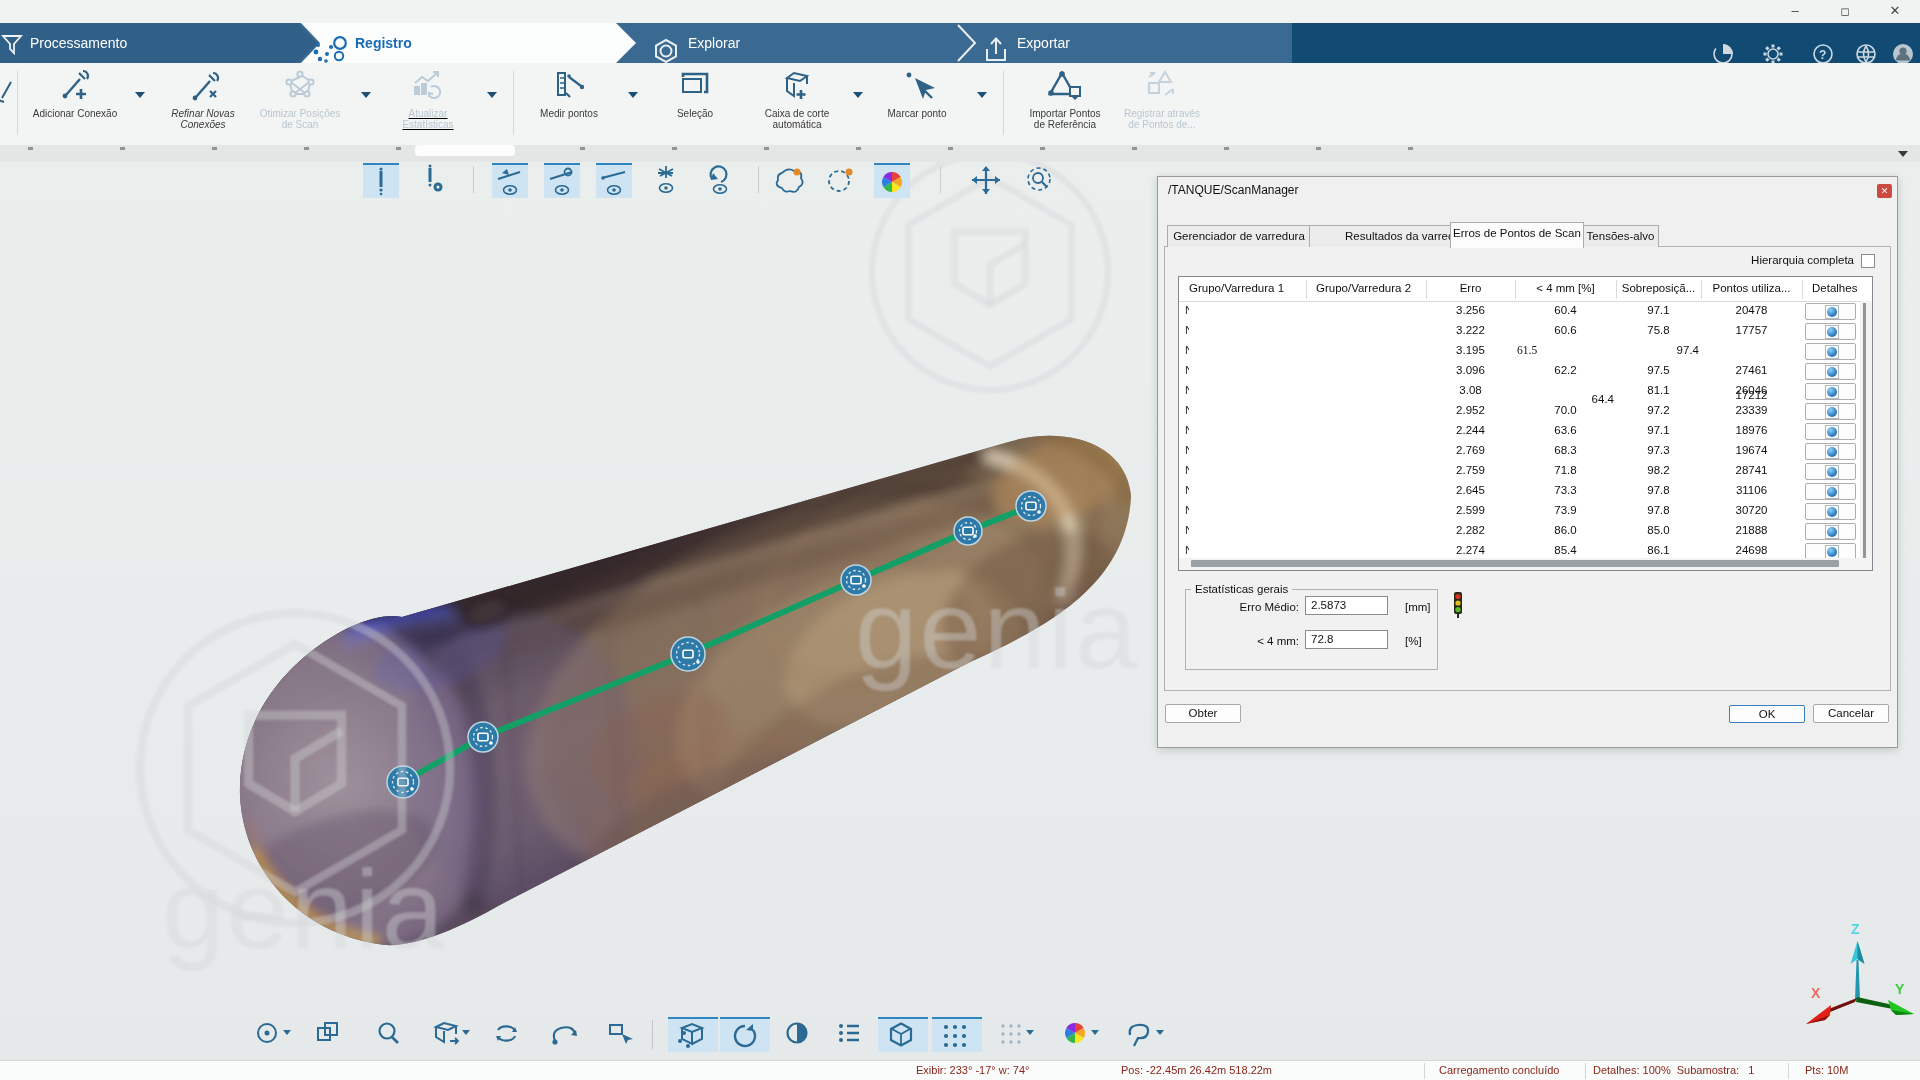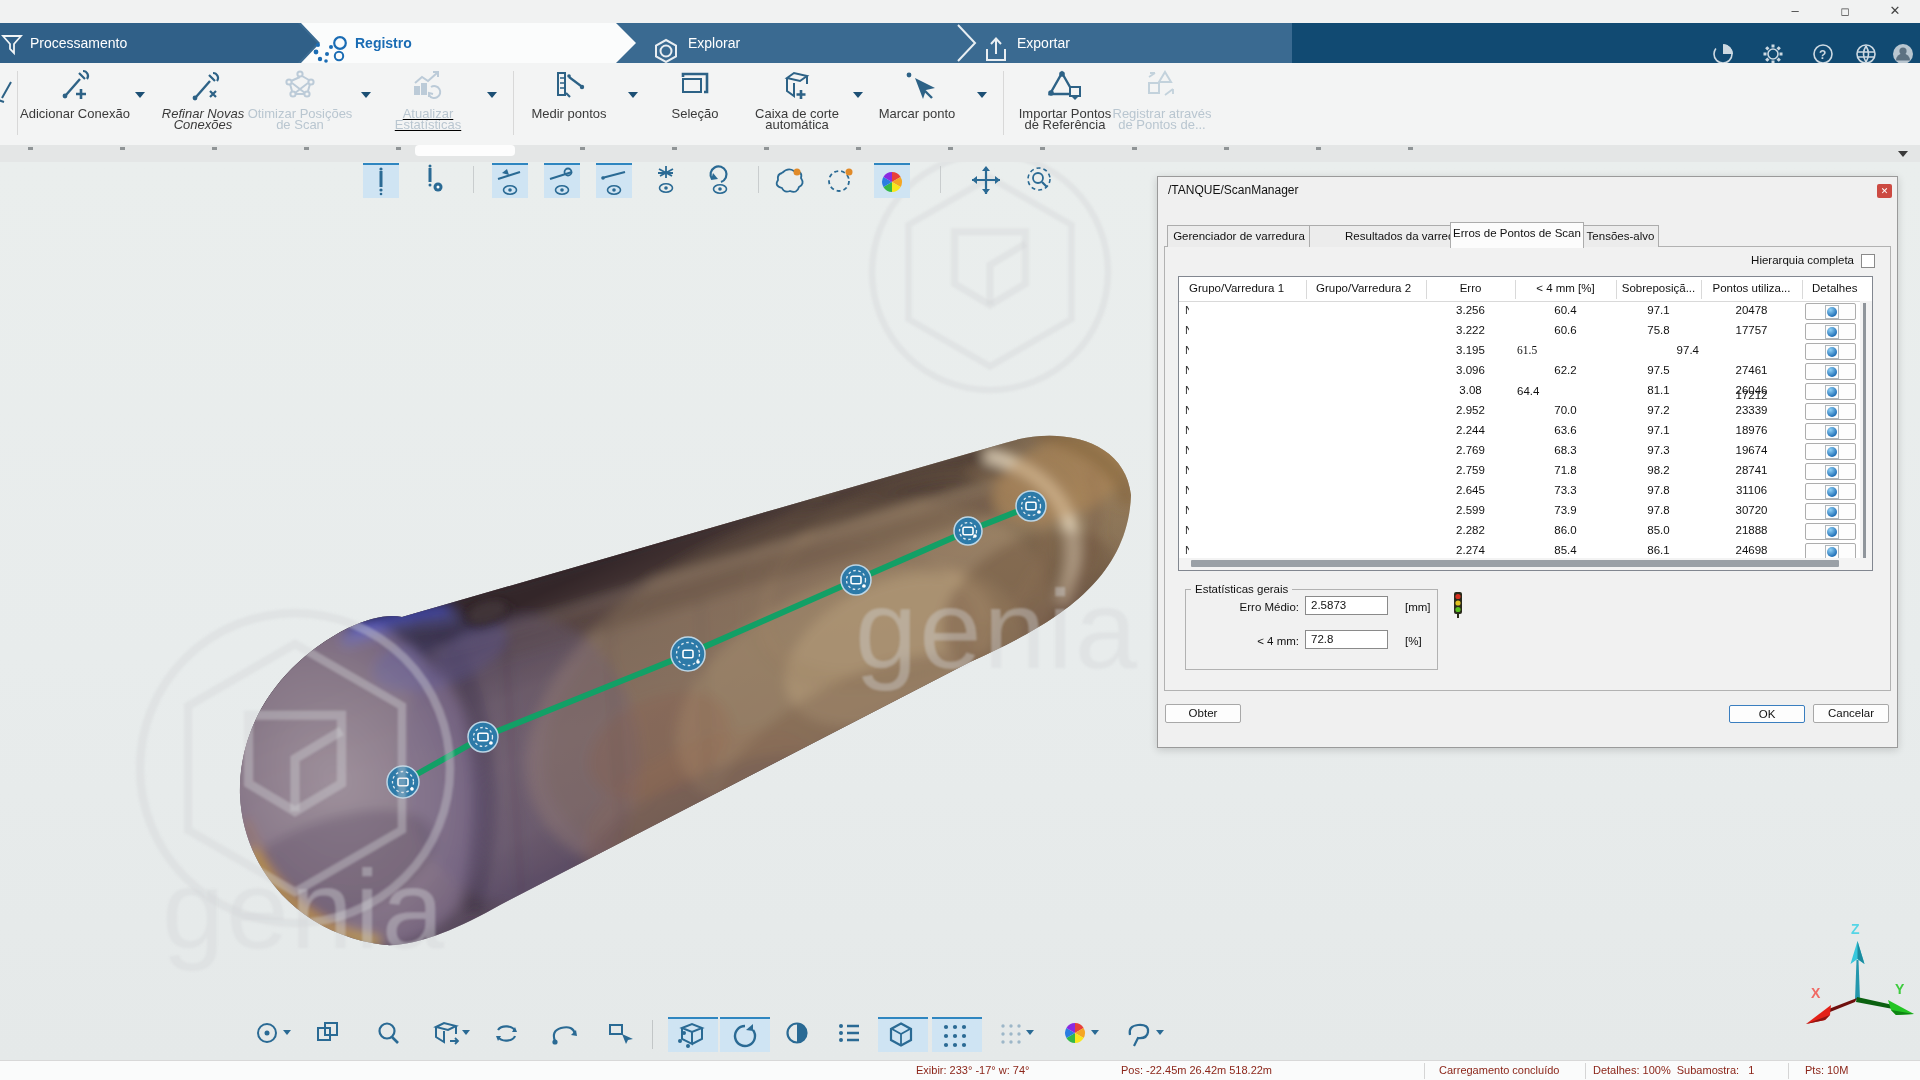--- a/index.html
+++ b/index.html
@@ -8,21 +8,21 @@
   
   #titlebar{left:0;top:0;width:1920px;height:23px;background:#f1f2f2;}
   .winbtn{position:absolute;top:0;width:46px;height:23px;color:#444;font-size:13px;
     text-align:center;line-height:22px;}
   
   #tabbar{left:0;top:23px;width:1920px;height:40px;}
   .tabtxt{position:absolute;top:0;height:40px;line-height:40px;color:#fff;font-size:14px;}
   
   #ribbon{left:0;top:63px;width:1920px;height:82px;background:#f3f4f4;border-bottom:1px solid #d2d2d2;}
   .rbtn{position:absolute;top:6px;text-align:center;}
-  .rbtn .cap{font-size:13px;color:#3a3a3a;line-height:11px;margin-top:3px;}
+  .rbtn .cap{font-size:10px;color:#3a3a3a;line-height:11px;margin-top:3px;}
   .rbtn.dis .cap{color:#b9c6d0;}
   .rsep{position:absolute;top:8px;width:1px;height:64px;background:#d8d8d8;}
   .drop{position:absolute;width:0;height:0;border-left:5px solid transparent;
     border-right:5px solid transparent;border-top:6px solid #1c4f74;}
   
   #strip{left:0;top:145px;width:1920px;height:17px;background:#e4e6e6;border-bottom:1px solid #cfd1d1;}
   
   #viewport{left:0;top:162px;width:1920px;height:898px;
     background:linear-gradient(180deg,#eaeeed 0%,#e8ecec 55%,#e5e9e9 100%);}
   
@@ -630,21 +630,21 @@
 <div class="cell" style="left:338px;top:87px;width:97px;text-align:center;">62.2</div>
 <div class="cell" style="left:439px;top:87px;width:81px;text-align:center;">97.5</div>
 <div class="cell" style="left:524px;top:87px;width:97px;text-align:center;">27461</div>
 <div style="position:absolute;left:626px;top:86px;width:49px;height:15px;background:#fdfdfd;border:1px solid #adadad;border-radius:2px;">
         <div style="position:absolute;left:19px;top:0.5px;width:12px;height:12px;border:1px solid #b0b8bd;">
           <div style="position:absolute;left:1px;top:1px;width:10px;height:10px;border-radius:50%;background:radial-gradient(circle at 35% 30%,#8fd0f5,#1d6db5 75%);"></div>
         </div>
       </div>
 <div class="cell" style="left:6px;top:107px;width:4px;overflow:hidden;color:#333;">N</div>
 <div class="cell" style="left:249px;top:107px;width:85px;text-align:center;">3.08</div>
-<div class="cell" style="left:338px;top:108px;width:97px;text-align:left;">64.4</div>
+<div class="cell" style="left:338px;top:116px;width:97px;text-align:right;">64.4</div>
 <div class="cell" style="left:439px;top:107px;width:81px;text-align:center;">81.1</div>
 <div class="cell" style="left:524px;top:107px;width:97px;text-align:center;">26046</div>
 <div style="position:absolute;left:626px;top:106px;width:49px;height:15px;background:#fdfdfd;border:1px solid #adadad;border-radius:2px;">
         <div style="position:absolute;left:19px;top:0.5px;width:12px;height:12px;border:1px solid #b0b8bd;">
           <div style="position:absolute;left:1px;top:1px;width:10px;height:10px;border-radius:50%;background:radial-gradient(circle at 35% 30%,#8fd0f5,#1d6db5 75%);"></div>
         </div>
       </div>
 <div class="cell" style="left:6px;top:127px;width:4px;overflow:hidden;color:#333;">N</div>
 <div class="cell" style="left:249px;top:127px;width:85px;text-align:center;">2.952</div>
 <div class="cell" style="left:338px;top:127px;width:97px;text-align:center;">70.0</div>

